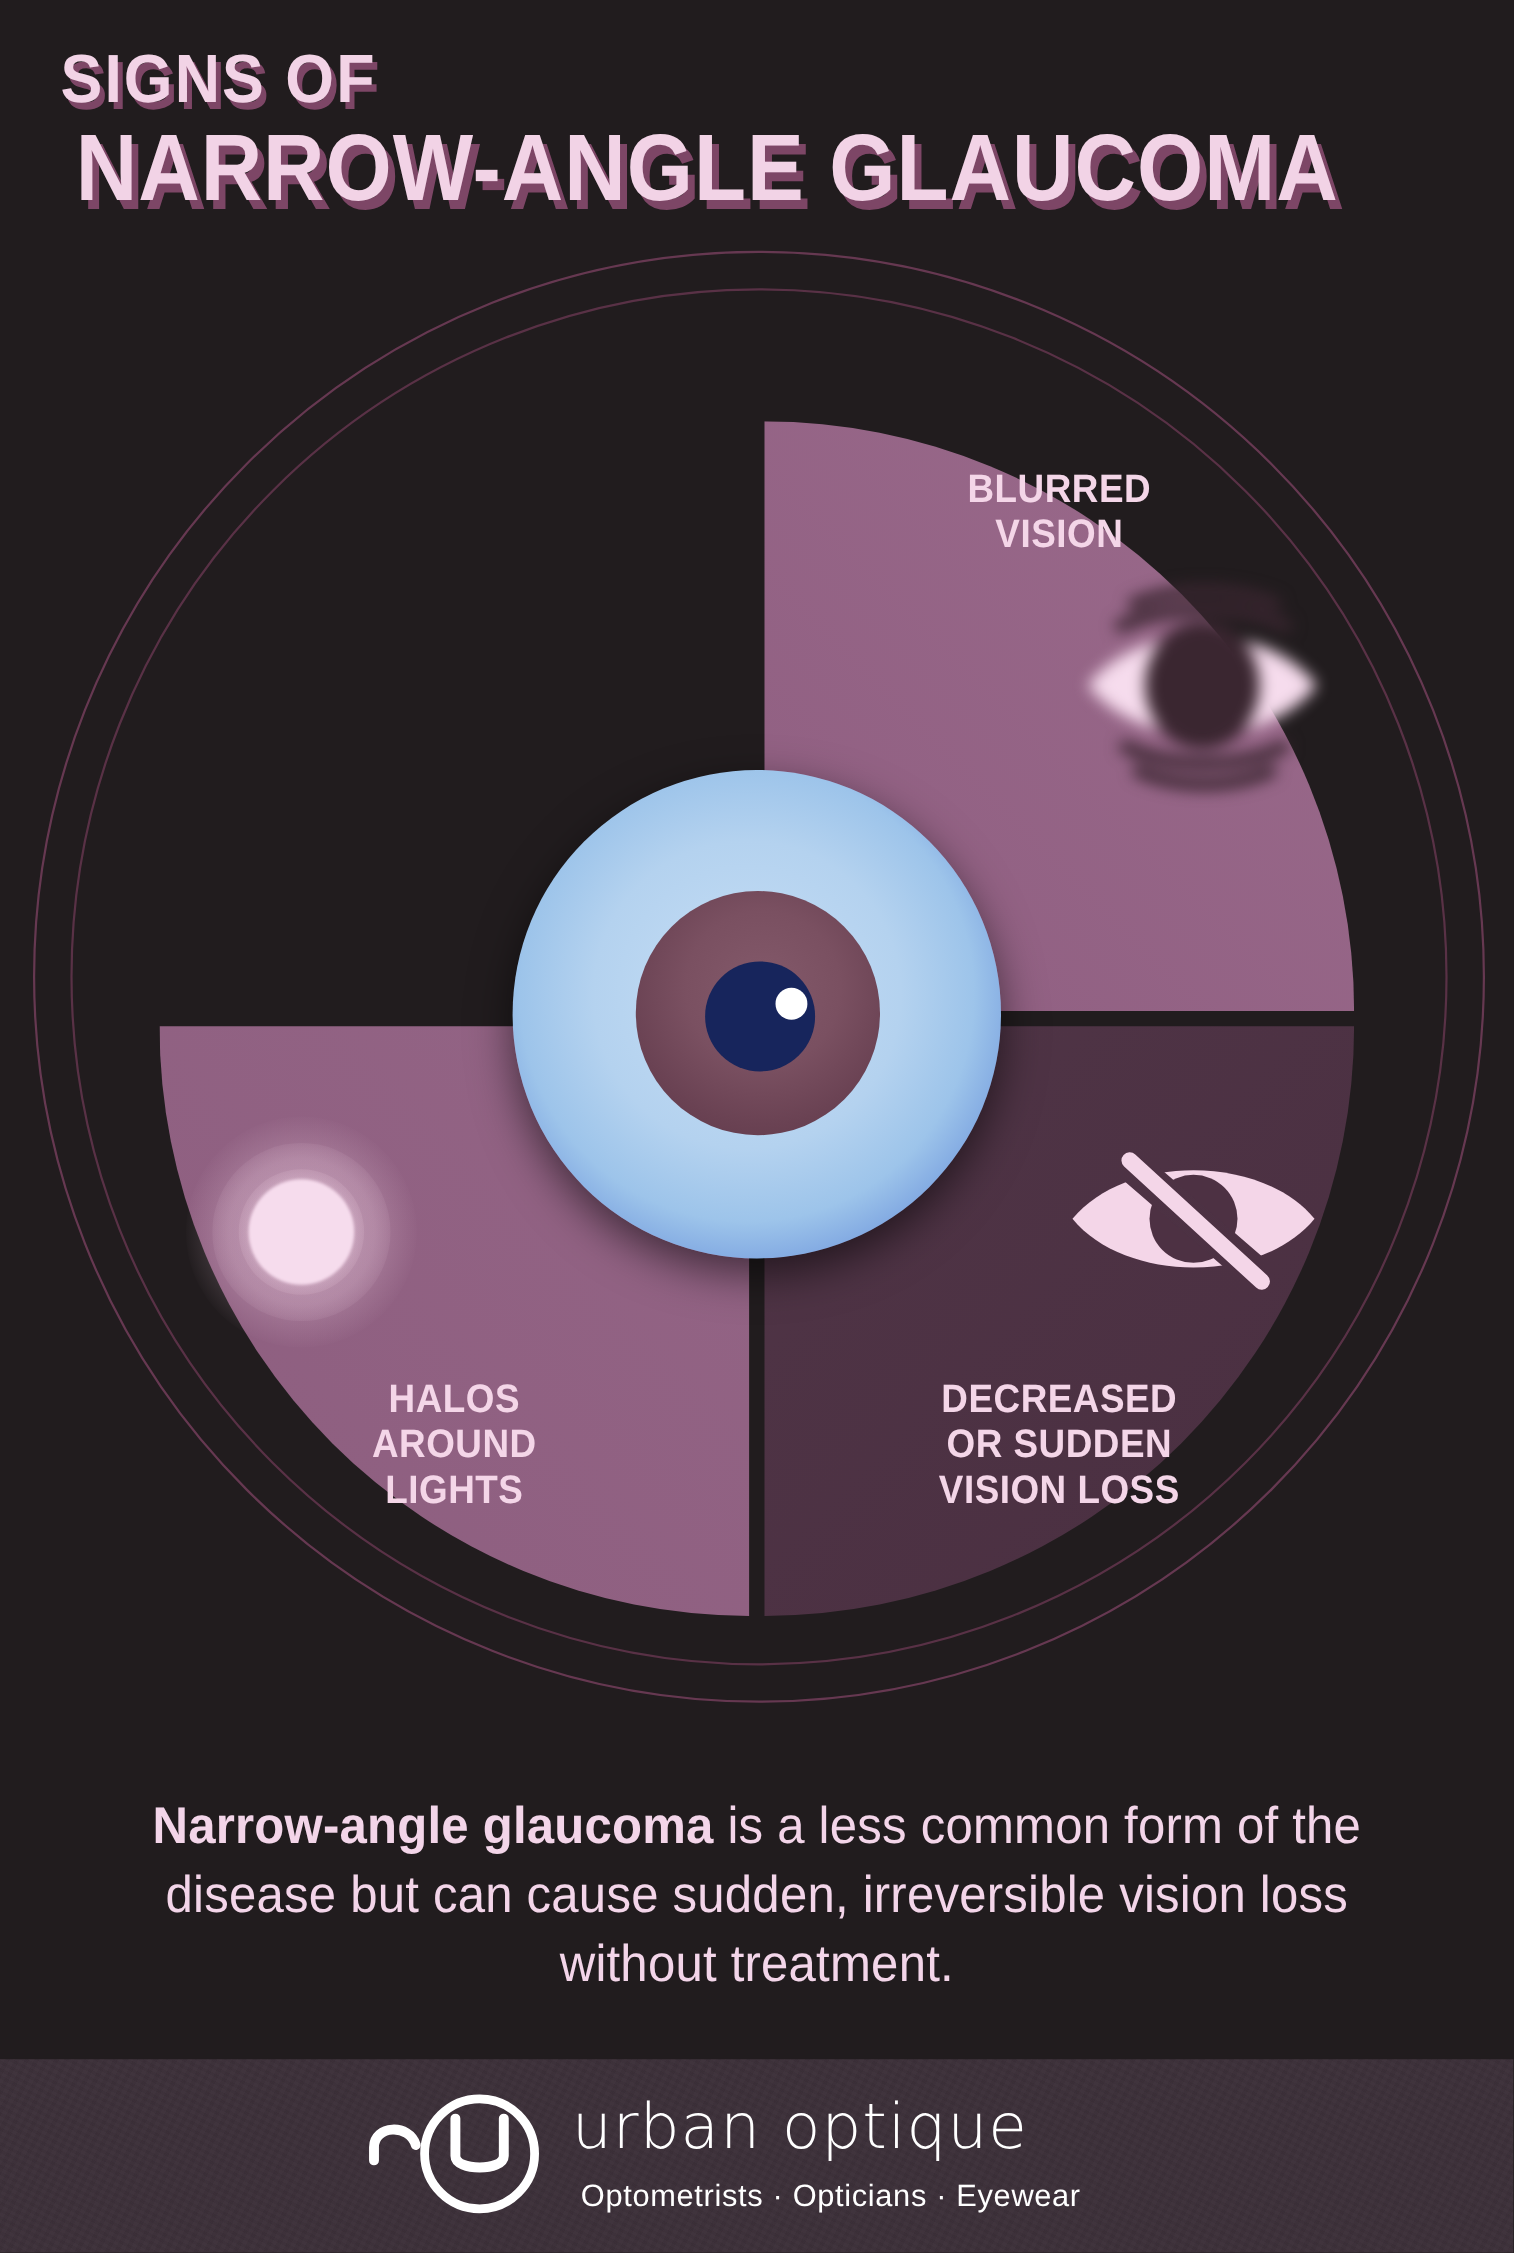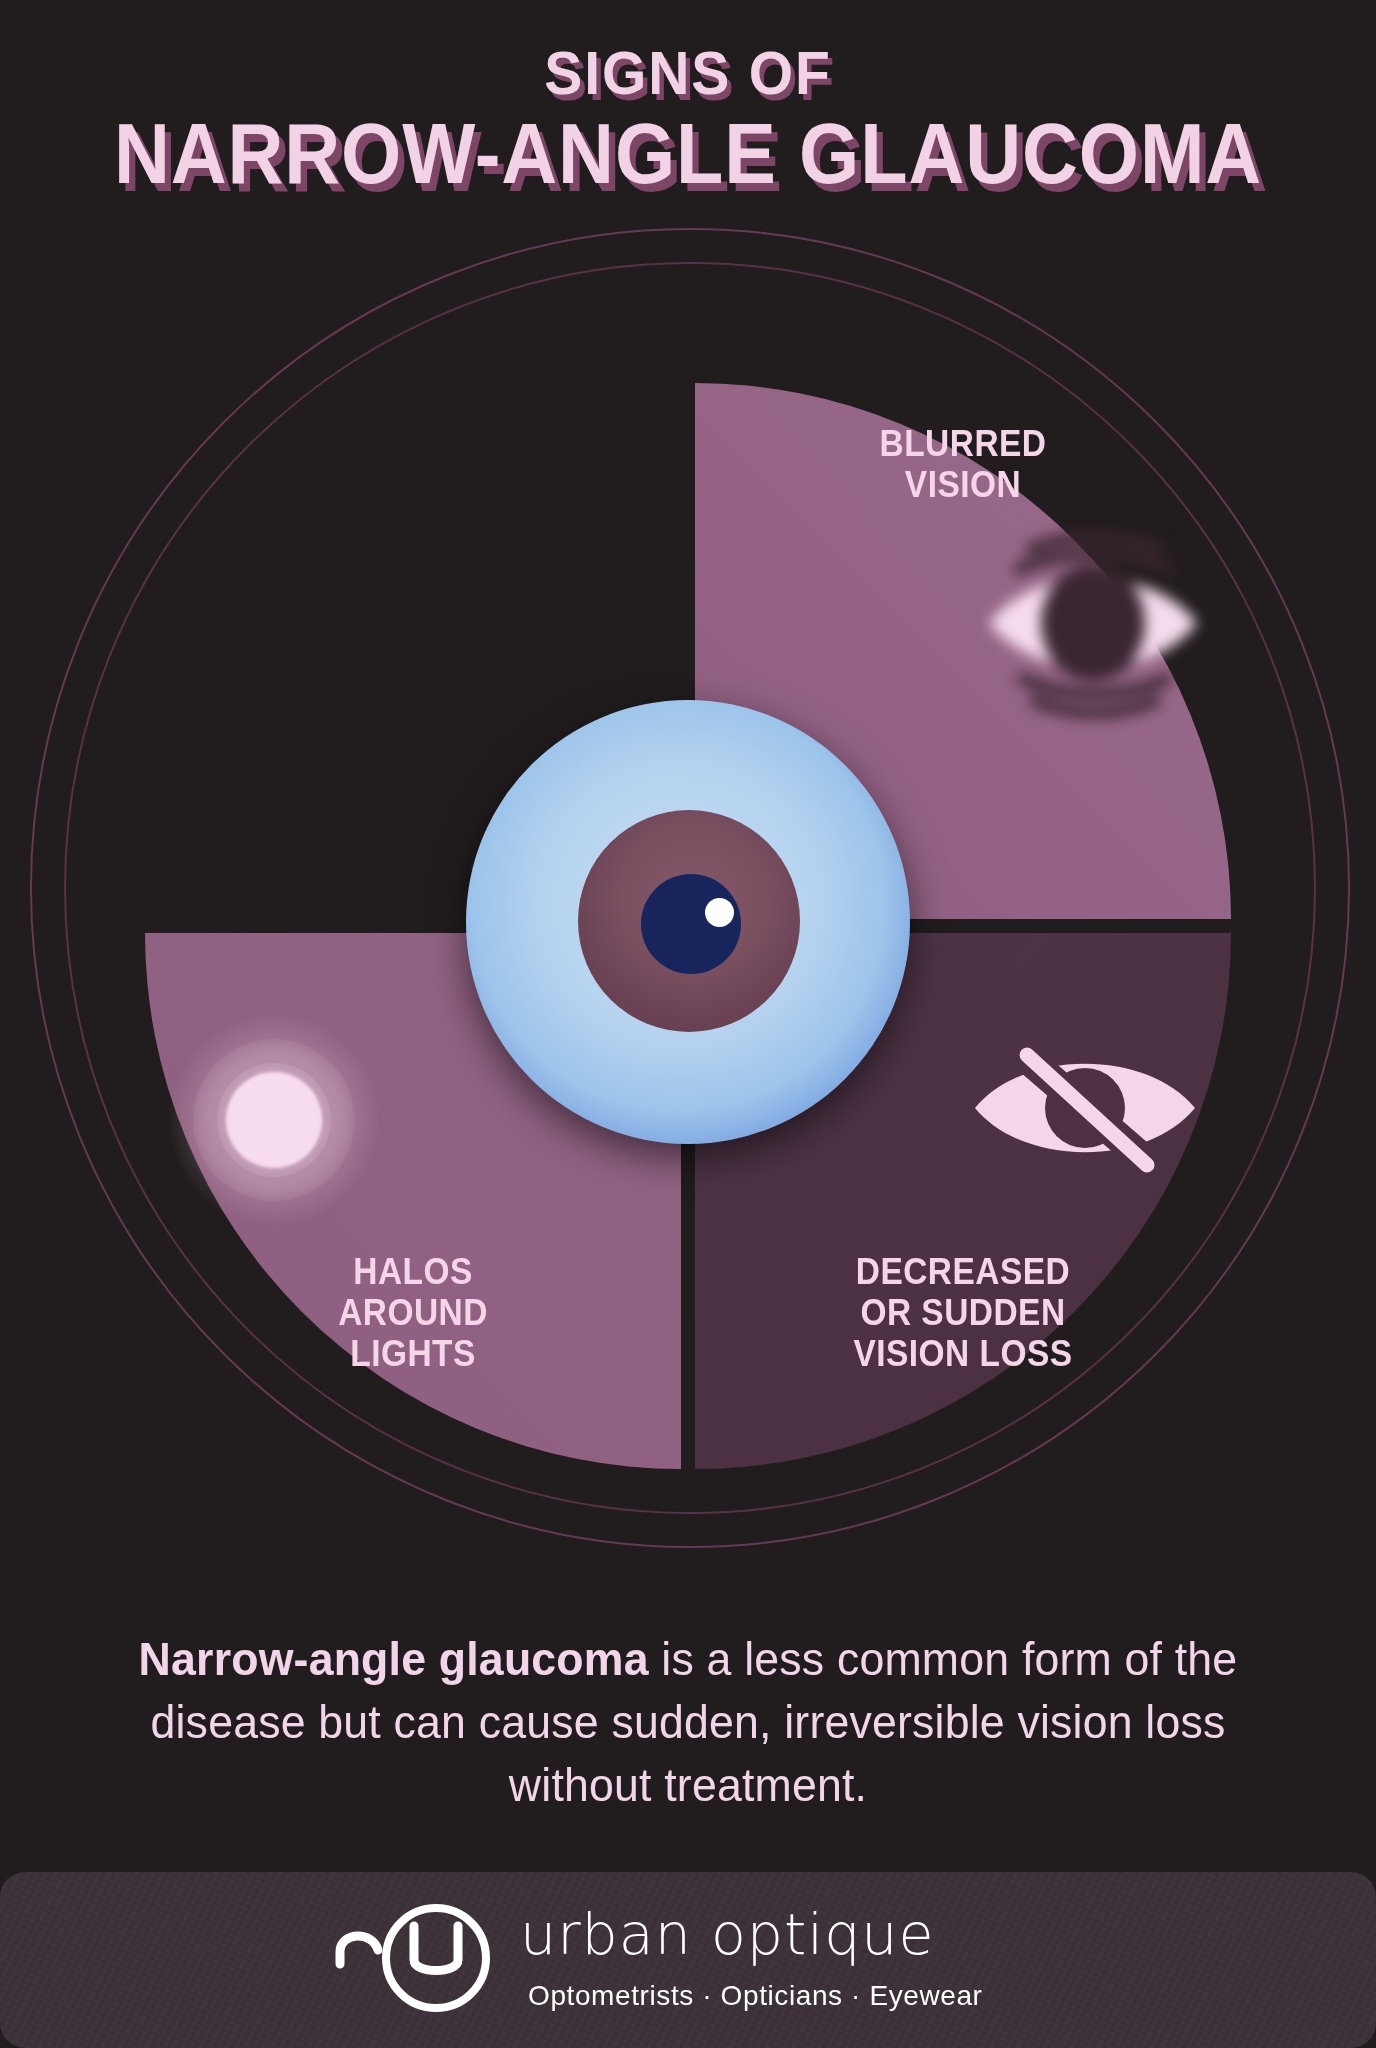--- a/index.html
+++ b/index.html
@@ -5,21 +5,21 @@
   html,body{margin:0;padding:0;}
   body{
     width:1376px;height:2048px;
     background:#211c1e;
     font-family:"Liberation Sans", sans-serif;
     overflow:hidden;position:relative;
   }
   .stage{position:absolute;inset:0;width:1376px;height:2048px;overflow:hidden;}
 
   
-  .title-wrap{position:absolute;top:42px;left:0;width:1376px;text-align:center;}
+  .title-wrap{position:absolute;top:42px;left:0;width:1376px;text-align:left;}
   .t-line1{
     font-family:"Liberation Sans Narrow","Liberation Sans",sans-serif;
     font-weight:bold;font-size:62px;letter-spacing:2px;
     color:#f2d3e6;line-height:1;
     transform:scaleX(0.92);
     text-shadow:5px 6px 0 #7d4666;
   }
   .t-line2{
     font-family:"Liberation Sans Narrow","Liberation Sans",sans-serif;
     font-weight:bold;font-size:86px;letter-spacing:1px;
@@ -98,21 +98,20 @@
   }
   .para b{font-weight:bold;}
 
   
   .footer{
     position:absolute;left:0;top:1872px;width:1376px;height:176px;
     background:
       repeating-linear-gradient(27deg, rgba(255,255,255,.012) 0 3px, rgba(0,0,0,.012) 3px 6px),
       repeating-linear-gradient(117deg, rgba(255,255,255,.010) 0 4px, rgba(0,0,0,.010) 4px 8px),
       #3c3039;
-    border-radius: 25px;
   }
   .logo{position:absolute;left:332px;top:26px;width:720px;height:120px;}
   .logo-mark{position:absolute;left:0;top:0;}
   .logo-word{
     position:absolute;left:188px;top:8px;
     font-family:"DejaVu Sans","Liberation Sans",sans-serif;
     font-weight:300;font-size:57px;color:#ffffff;letter-spacing:1px;line-height:1;
   }
   .logo-sub{
     position:absolute;left:196px;top:82px;

